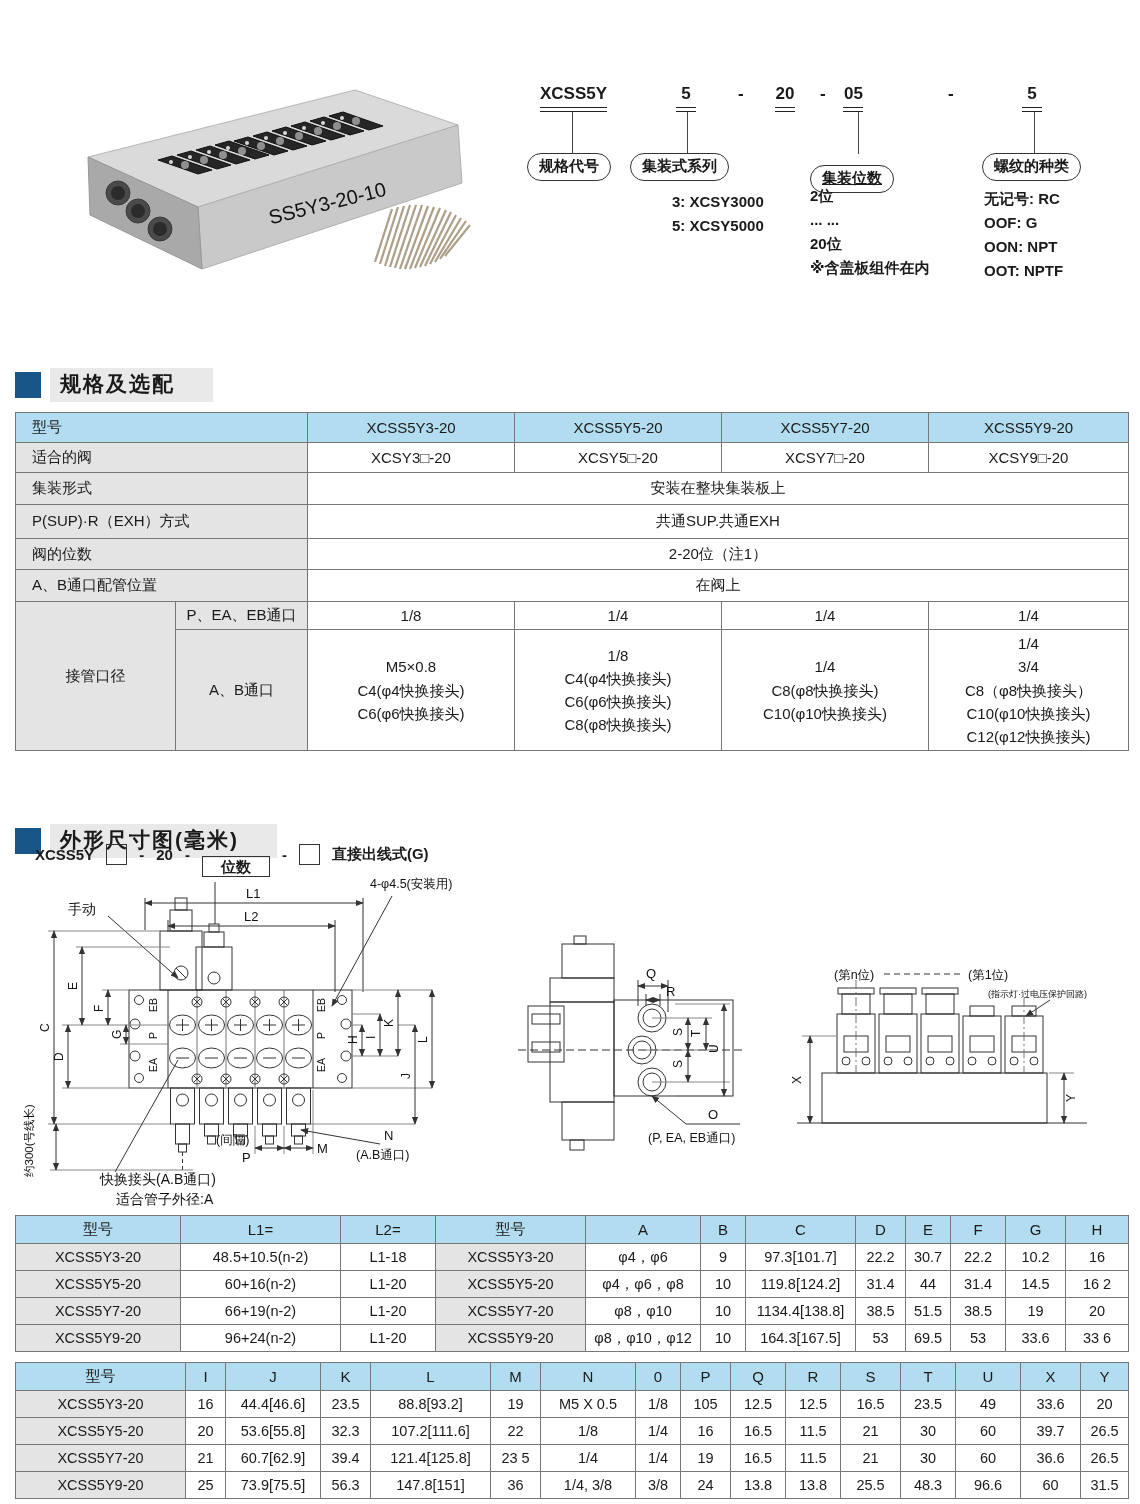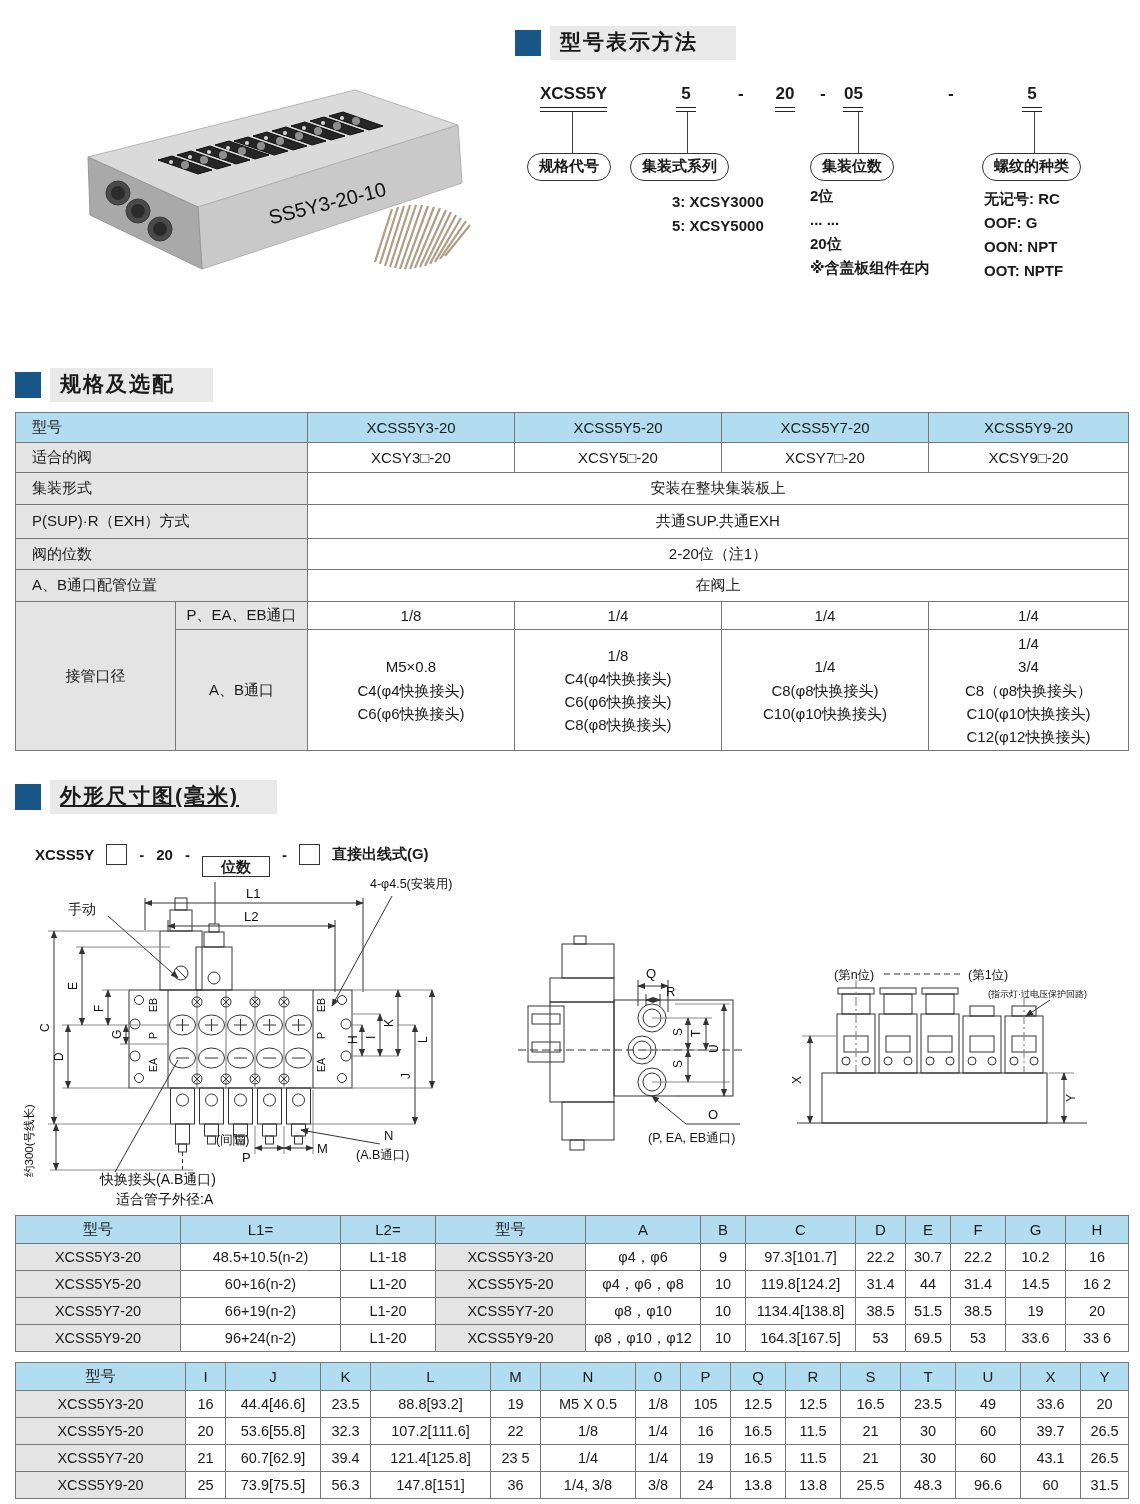--- a/index.html
+++ b/index.html
@@ -38,24 +38,20 @@
   
   table.dimtab td { border:1px solid #777; text-align:center; font-size:14.5px; padding:1px 2px; background:#fff; }
   table.dimtab tr.hd td { background:#b2dcef; font-size:15px; }
   table.dimtab td.lab { background:#e4e4e4; }
 </style>
 </head>
 <body>
 
 <div id="page">
 
-  <div class="sec-title" style="left:515px;top:26px;">
-    <span class="sq"></span>
-    <span class="stt">型号表示方法</span>
-  </div>
 
   <svg class="abs" style="left:30px;top:57px;" width="480" height="265" viewBox="0 0 480 265">
     <g>
       <polygon points="58,100 325,33 428,68 168,150" fill="#dadada" stroke="#b5b5b5" stroke-width="1"></polygon>
       <polygon points="168,150 428,68 432,126 172,212" fill="#c9c9c9" stroke="#b0b0b0" stroke-width="1"></polygon>
       <polygon points="58,100 168,150 172,212 60,158" fill="#a9a9a9" stroke="#979797" stroke-width="1"></polygon>
       <circle cx="88" cy="136" r="12" fill="#4a4a4a" stroke="#3a3a3a"></circle>
         <circle cx="88" cy="136" r="7" fill="#2b2b2b"></circle>
       <circle cx="108" cy="154" r="12" fill="#4a4a4a" stroke="#3a3a3a"></circle>
         <circle cx="108" cy="154" r="7" fill="#2b2b2b"></circle>
@@ -127,21 +123,21 @@
   <div class="dash" style="left:948px;top:84px;">-</div>
   <div class="codepart" style="left:1022px;top:84px;"><span>5</span><div class="dul"></div></div>
 
   <div class="vline" style="left:572px;top:112px;height:42px;"></div>
   <div class="vline" style="left:687px;top:112px;height:42px;"></div>
   <div class="vline" style="left:858px;top:112px;height:42px;"></div>
   <div class="vline" style="left:1034px;top:112px;height:42px;"></div>
 
   <div class="pill" style="left:527px;top:153px;">规格代号</div>
   <div class="pill" style="left:630px;top:153px;">集装式系列</div>
-  <div class="pill" style="left:810px;top:153px;">集装位数</div>
+  <div class="pill" style="left:810px;top:165px;text-decoration:underline;">集装位数</div>
   <div class="pill" style="left:982px;top:153px;">螺纹的种类</div>
 
   <div class="plist" style="left:672px;top:190px;">3: XCSY3000
 5: XCSY5000</div>
   <div class="plist" style="left:810px;top:184px;">2位
 ... ...
 20位
 ※含盖板组件在内</div>
   <div class="plist" style="left:984px;top:187px;">无记号: RC
 OOF: G
@@ -216,21 +212,21 @@
       <td class="pre">1/4
 3/4
 C8（φ8快换接头）
 C10(φ10快换接头)
 C12(φ12快换接头)</td>
     </tr>
   </tbody>
     </table>
 
 
-  <div class="sec-title" style="left:15px;top:780px;text-decoration:underline;">
+  <div class="sec-title" style="left:15px;top:824px;">
     <span class="sq"></span>
     <span class="stt">外形尺寸图(毫米)</span>
   </div>
 
   <div class="mline" style="left:35px;top:832px;">
     <span>XCSS5Y</span>
     <span class="box"></span>
     <span>-</span>
     <span>20</span>
     <span>-</span>
@@ -723,21 +719,21 @@
       <td>121.4[125.8]</td>
       <td>23 5</td>
       <td>1/4</td>
       <td>1/4</td>
       <td>19</td>
       <td>16.5</td>
       <td>11.5</td>
       <td>21</td>
       <td>30</td>
       <td>60</td>
-      <td>43.1</td>
+      <td>36.6</td>
       <td>26.5</td>
     </tr>
     <tr style="height:27px">
       <td class="lab">XCSS5Y9-20</td>
       <td>25</td>
       <td>73.9[75.5]</td>
       <td>56.3</td>
       <td>147.8[151]</td>
       <td>36</td>
       <td>1/4, 3/8</td>

